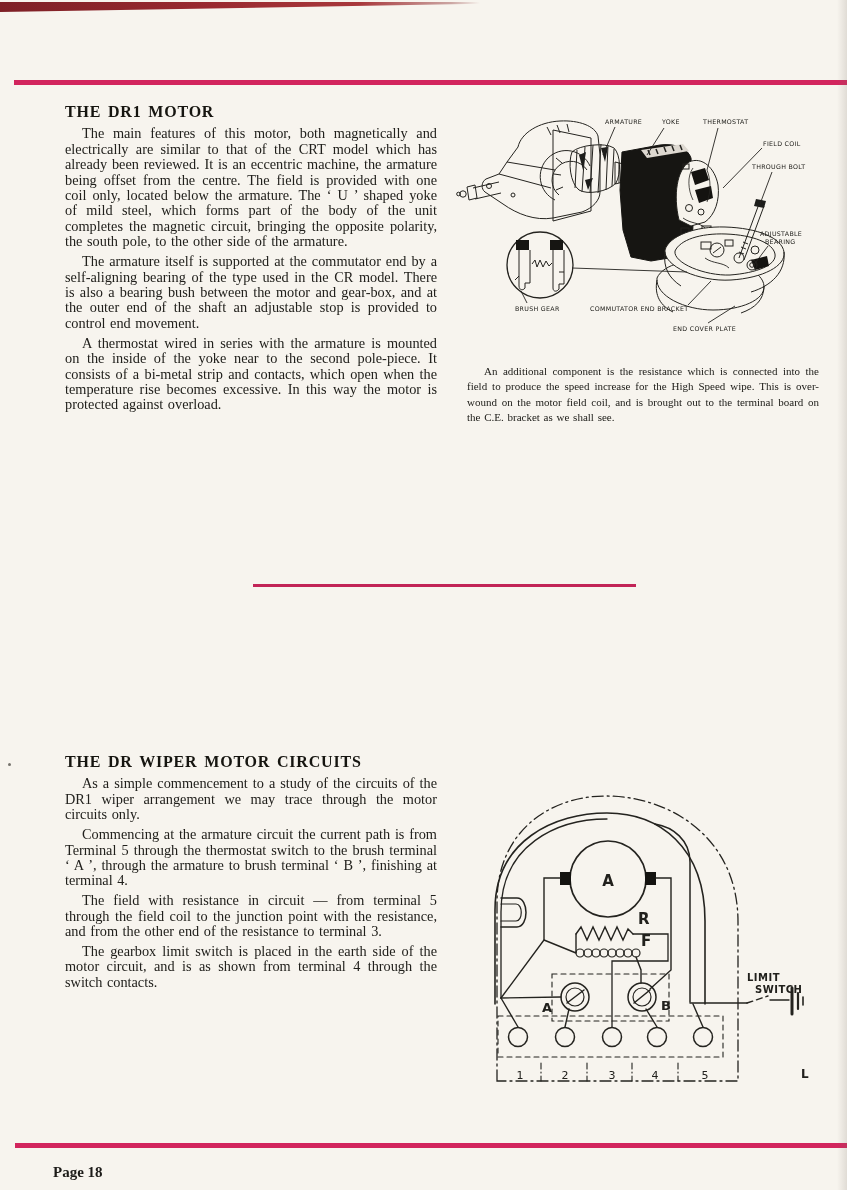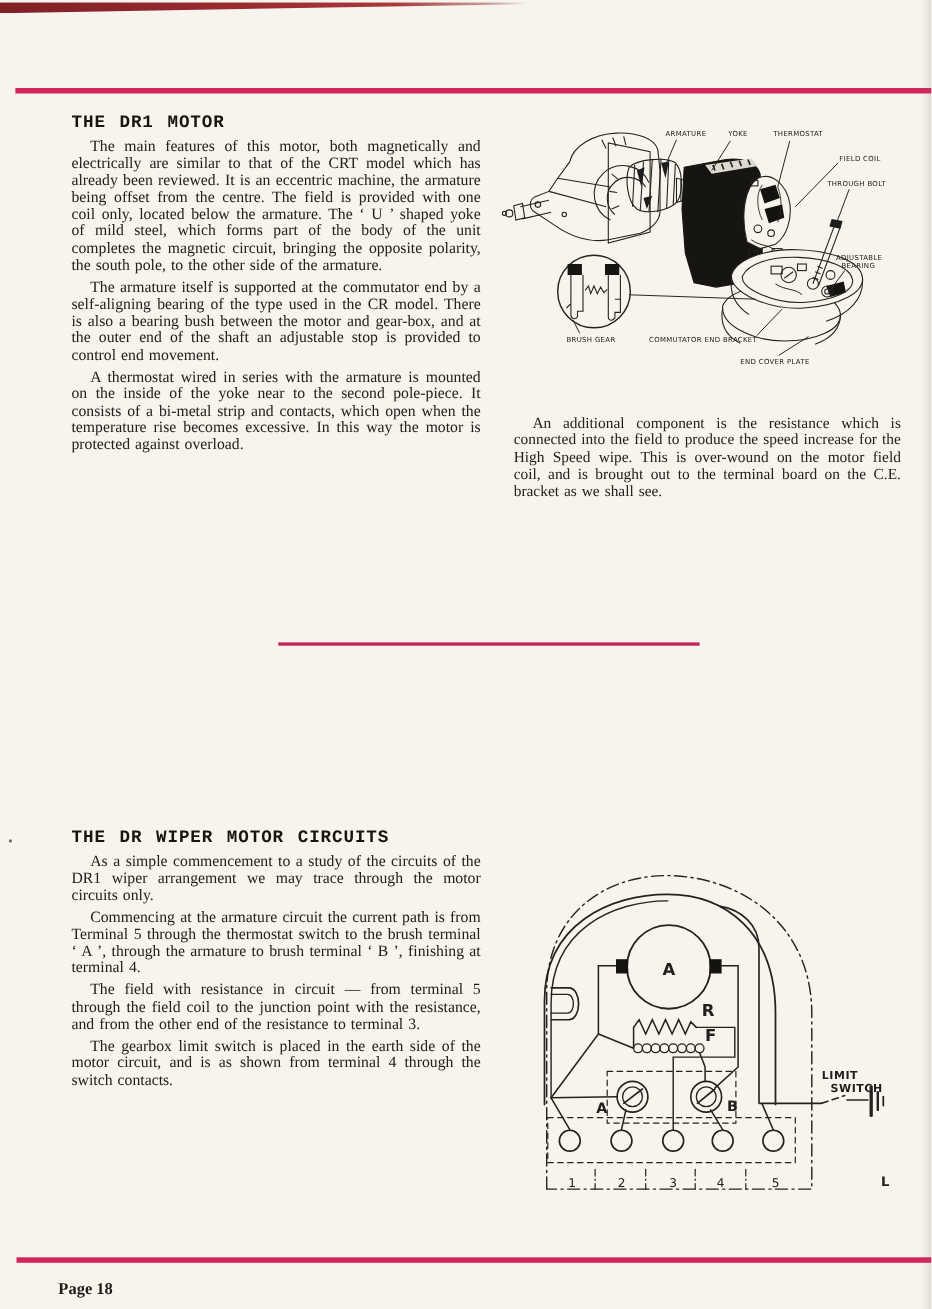--- a/index.html
+++ b/index.html
@@ -7,26 +7,26 @@
         font-family:"Liberation Serif",serif;color:#21201c;}
   .page::after{content:"";position:absolute;top:0;right:0;width:10px;height:100%;
         background:linear-gradient(to right,rgba(0,0,0,0),rgba(120,110,100,.18));pointer-events:none;}
   .top-taper-bar{position:absolute;left:0;top:2px;width:480px;height:10px;
         background:linear-gradient(to right,#7e2026,#9a2a30 45%,#a8383c 75%,rgba(150,70,70,.45) 94%,rgba(150,70,70,0));
         clip-path:polygon(0 0,100% 0,100% 18%,0 100%);}
   .rule{position:absolute;background:#d2255d;}
   .rule-top{left:14px;top:80px;width:833px;height:5px;}
   .rule-mid{left:253px;top:584px;width:383px;height:3px;background:#c22457;}
   .rule-bottom{left:15px;top:1143px;width:832px;height:5px;}
-  .heading{font-family:Liberation Mono, monospace;font-weight:bold;
+  .heading{font-family:Liberation Serif, serif;font-weight:bold;
         font-size:16px;letter-spacing:.8px;word-spacing:2px;color:#161510;margin:0 0 7px 0;}
   .col{position:absolute;font-size:14.3px;line-height:15.4px;}
   .col-left1{left:65px;top:104px;width:372px;}
   .col-left2{left:65px;top:754px;width:372px;}
-  .aside{left:467px;top:378px;width:352px;position:absolute;font-size:14px;line-height:15.4px;}
+  .aside{left:467px;top:364px;width:352px;position:absolute;font-size:11px;line-height:15.4px;}
   .p{margin:0 0 4.5px 0;text-indent:17px;text-align:justify;word-spacing:1px;}
   .fig{position:absolute;}
   .fig-motor{left:455px;top:100px;}
   .fig-circuit{left:465px;top:790px;}
   .page-number{position:absolute;left:53px;top:1164px;font-size:15px;font-weight:600;color:#1c1b18;}
   .margin-dot{position:absolute;left:8px;top:763px;width:3px;height:3px;border-radius:50%;background:#55524c;opacity:.8;}
   svg text{font-family:"DejaVu Sans","Liberation Sans",sans-serif;fill:#21201c;}
   svg .lbl{font-size:6.3px;letter-spacing:.3px;}
   svg .ink{stroke:#24231f;fill:none;}
 </style>

